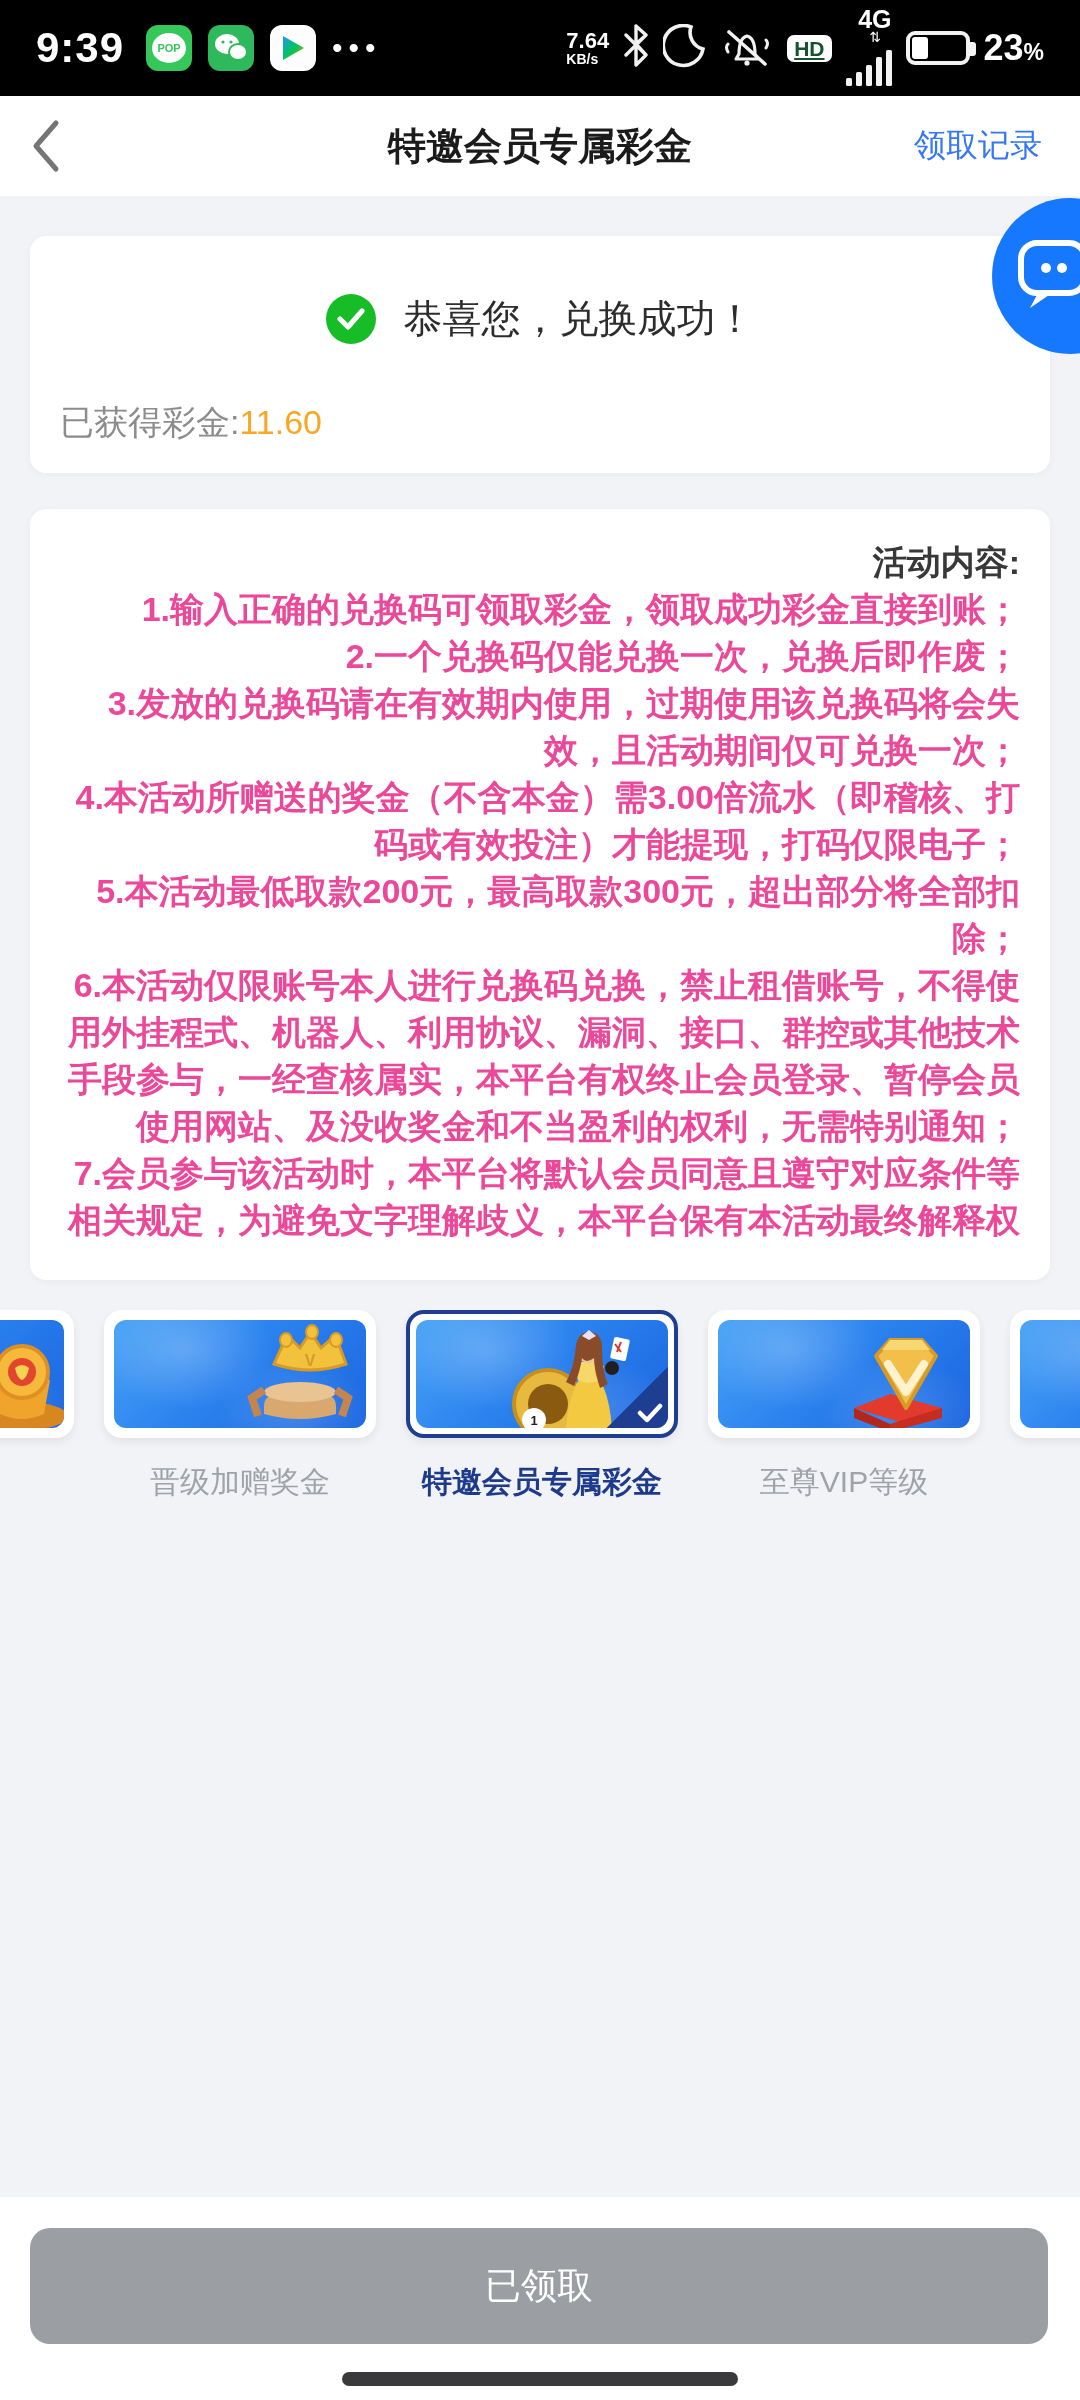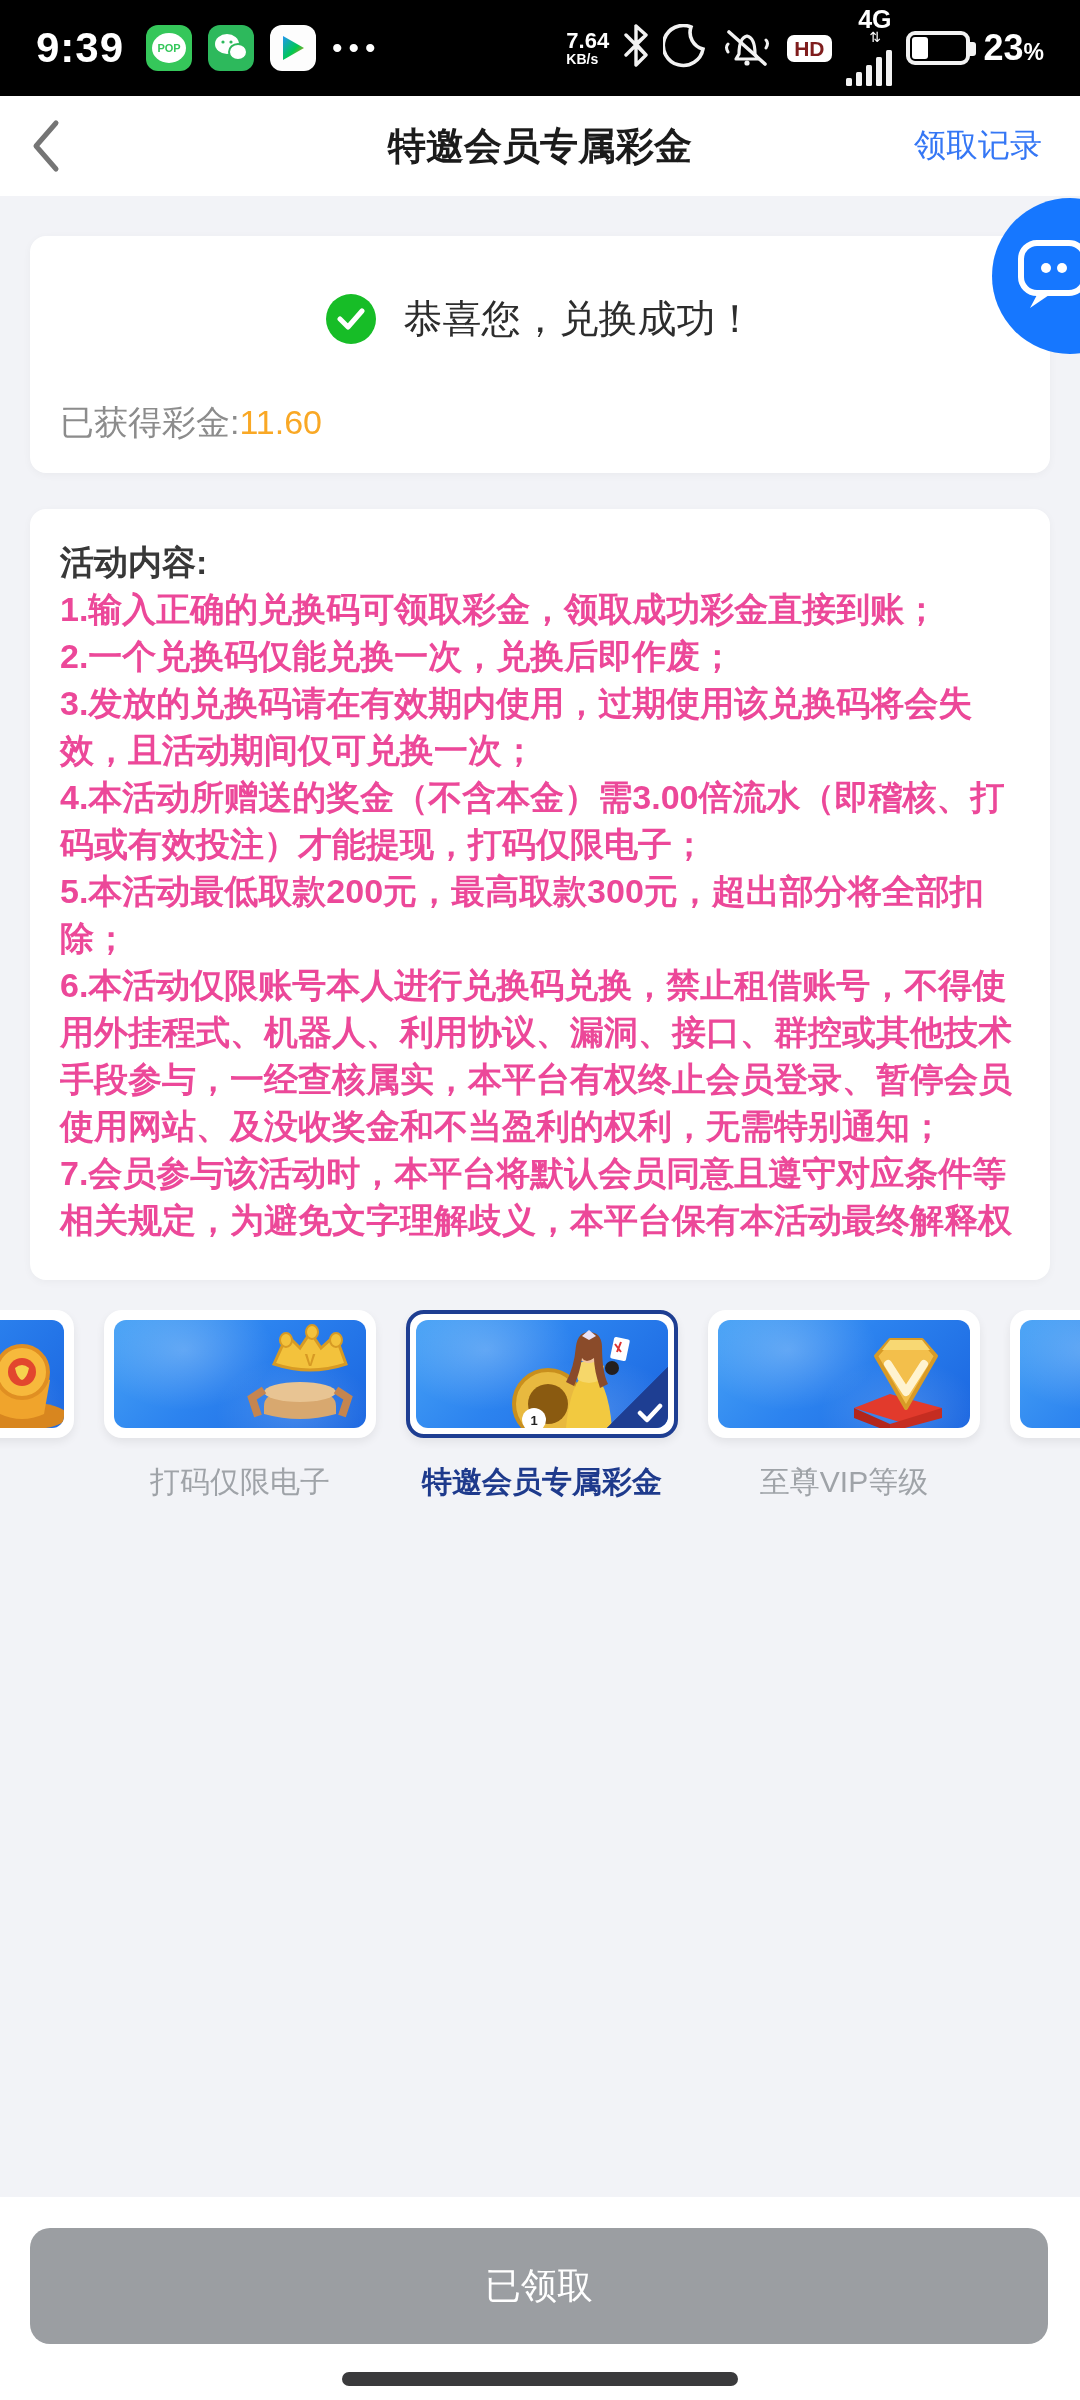--- a/index.html
+++ b/index.html
@@ -17,21 +17,21 @@
   .app-pop{background:#35c75a;}
   .pop-bubble{width:34px;height:30px;background:#fff;border-radius:50%;display:flex;align-items:center;justify-content:center;font-size:11px;font-weight:800;color:#35c75a;}
   .app-wechat{background:#2db95c;}
   .app-video{background:#fdfdfd;}
   .sb-dots{color:#fff;font-size:30px;letter-spacing:6px;margin-left:16px;}
   .sb-spacer{flex:1;}
   .sb-right{display:flex;align-items:center;gap:14px;}
   .kbps{display:flex;flex-direction:column;line-height:1.05;}
   .kbps .v{font-size:22px;font-weight:700;}
   .kbps .u{font-size:14px;font-weight:700;}
-  .hd-badge{background:#fff;color:#7f1d1d;font-size:21px;font-weight:800;border-radius:7px;padding:3px 7px;line-height:1;}
+  .hd-badge{background:#fff;color:#14532d;font-size:21px;font-weight:800;border-radius:7px;padding:3px 7px;line-height:1;text-decoration:underline;}
   .net4g{display:flex;align-items:flex-end;gap:4px;flex-direction:column;}
   .net4g .gtxt{display:flex;flex-direction:column;align-items:center;line-height:.9;}
   .net4g .g{font-size:25px;font-weight:800;}
   .net4g .ar{font-size:14px;letter-spacing:-1px;}
   .battery{position:relative;width:64px;height:34px;border:4px solid #f2f2f2;border-radius:9px;}
   .battery::after{content:"";position:absolute;right:-10px;top:7px;width:6px;height:14px;background:#f2f2f2;border-radius:0 3px 3px 0;}
   .battery .fill{position:absolute;left:2px;top:2px;bottom:2px;width:16px;background:#fff;border-radius:3px;}
   .sb-pct{font-size:36px;font-weight:600;}
   .sb-pct .sym{font-size:23px;font-weight:700;}
   
@@ -41,21 +41,21 @@
   .history-link{position:absolute;right:38px;font-size:32px;color:#3577f5;text-decoration:none;}
   
   .content{height:2001px;background:#f2f3f7;overflow:hidden;}
   .card{background:#fff;border-radius:16px;margin:0 30px;box-shadow:0 2px 8px rgba(0,0,0,.04);}
   .success-card{margin-top:40px;height:237px;padding:0 30px;}
   .success-row{display:flex;align-items:center;justify-content:center;gap:28px;padding-top:56px;}
   .check-circle{width:50px;height:50px;border-radius:50%;background:#17bd27;display:flex;align-items:center;justify-content:center;flex-shrink:0;}
   .success-msg{font-size:39px;color:#2d2d2d;}
   .reward-line{margin-top:54px;font-size:34px;color:#8c8c8c;}
   .reward-line .amount{color:#f9a825;}
-  .rules-card{margin-top:36px;padding:30px 30px 36px;}
+  .rules-card{margin-top:36px;padding:30px 30px 36px;text-align:right;}
   .rules-title{font-size:34px;font-weight:700;color:#383838;line-height:47px;}
   .rules p{font-size:34px;color:#ec4899;line-height:47px;font-weight:bold;}
   
   .carousel{margin-top:30px;height:190px;overflow:hidden;}
   .carousel-track{display:flex;gap:30px;margin-left:-198px;align-items:flex-start;}
   .promo-card{flex-shrink:0;width:272px;background:#fff;border-radius:18px;padding:10px;box-shadow:0 4px 10px rgba(0,0,0,.07);cursor:pointer;}
   .promo-banner{position:relative;height:108px;border-radius:12px;overflow:hidden;
     background:linear-gradient(135deg,#47a2f6 0%,#2c83ef 45%,#1b66e0 100%);}
   .promo-banner::before{content:"";position:absolute;left:-20px;top:-30px;width:180px;height:120px;border-radius:50%;
     background:radial-gradient(closest-side,rgba(255,255,255,.22),rgba(255,255,255,0));}
@@ -264,21 +264,21 @@
         </div>
       </div>
 
       <div class="promo-card">
         <div class="promo-banner"></div>
       </div>
     </div>
     <div class="label-row">
       <div class="label-cell"></div>
       <div class="label-cell">
-          <div class="promo-label">打码仅限电子</div>
+          <div class="promo-label">晋级加赠奖金</div>
         </div>
       <div class="label-cell">
           <div class="promo-label selected">特邀会员专属彩金</div>
         </div>
       <div class="label-cell">
           <div class="promo-label">至尊VIP等级</div>
         </div>
       <div class="label-cell"></div>
     </div>
   </div>

